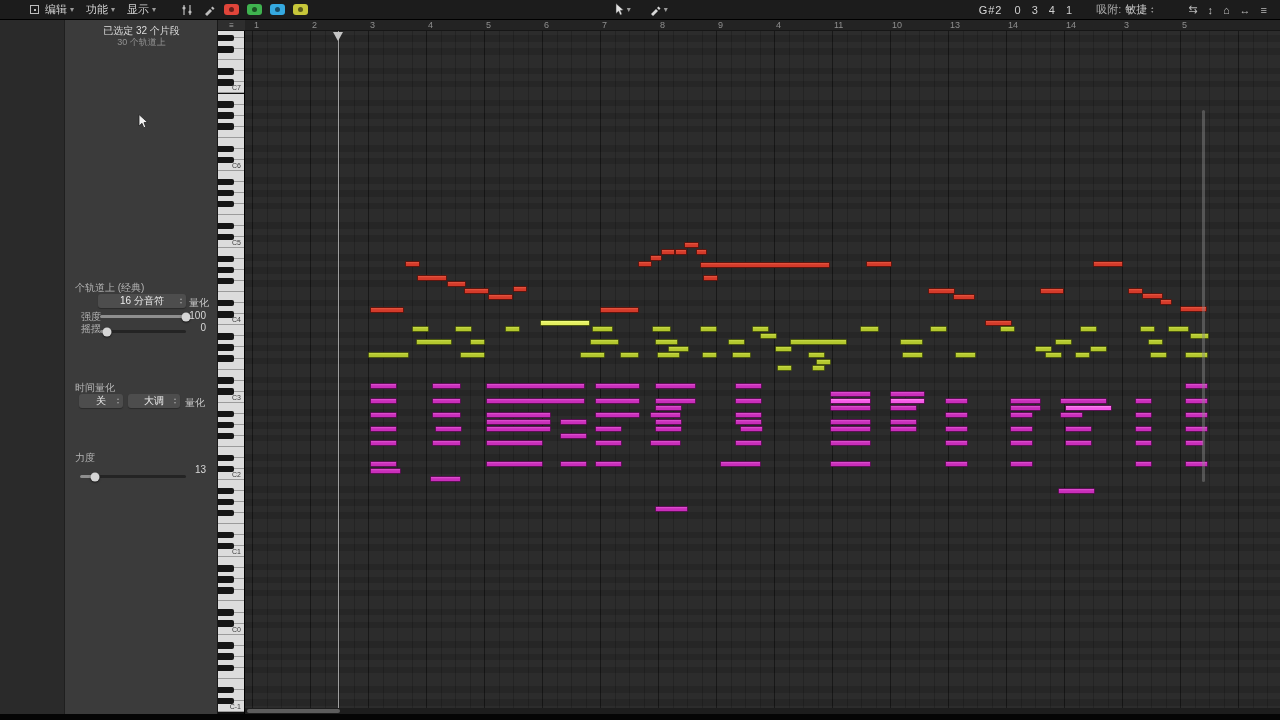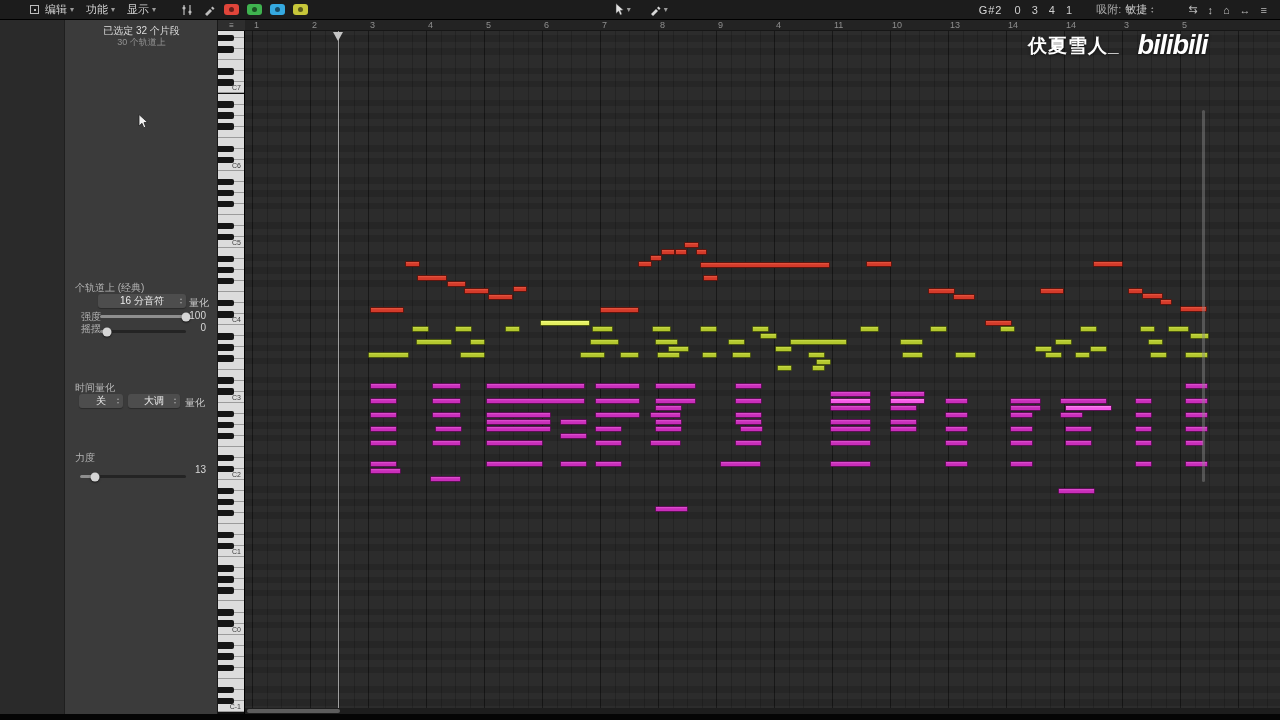--- a/index.html
+++ b/index.html
@@ -639,24 +639,20 @@
 
   <div id="playhead-marker" class="abs"></div>
   <div id="playhead-line" class="abs"></div>
 
   <div id="hscroll" class="abs">
     <span class="thumb"></span>
   </div>
   <div id="vscroll" class="abs"></div>
   <div id="bottombar" class="abs"></div>
 
-  <div id="watermark" class="abs">
-    <span id="wm-user">伏夏雪人_</span>
-    <span id="wm-logo">bilibili</span>
-  </div>
 
   <div id="mouse-cursor" class="abs">
     <svg width="10" height="15" viewBox="0 0 10 15">
         <path d="M1,0.5 L1,12 L4,9.3 L5.8,13.8 L7.8,13 L6,8.6 L9.5,8.3 Z" fill="#f2f2f2" stroke="#222" stroke-width="0.8"></path>
       </svg>
   </div>
 
 </div>
 
 </body></html>

